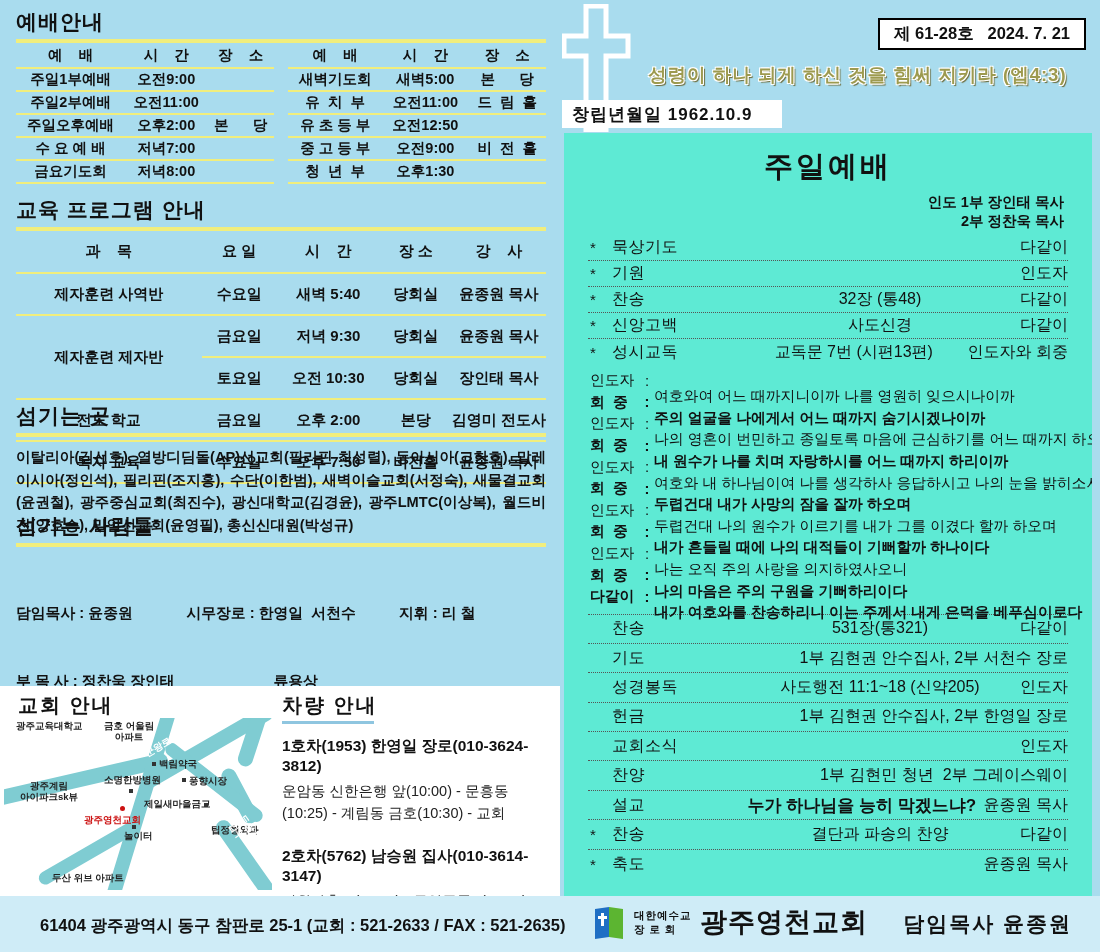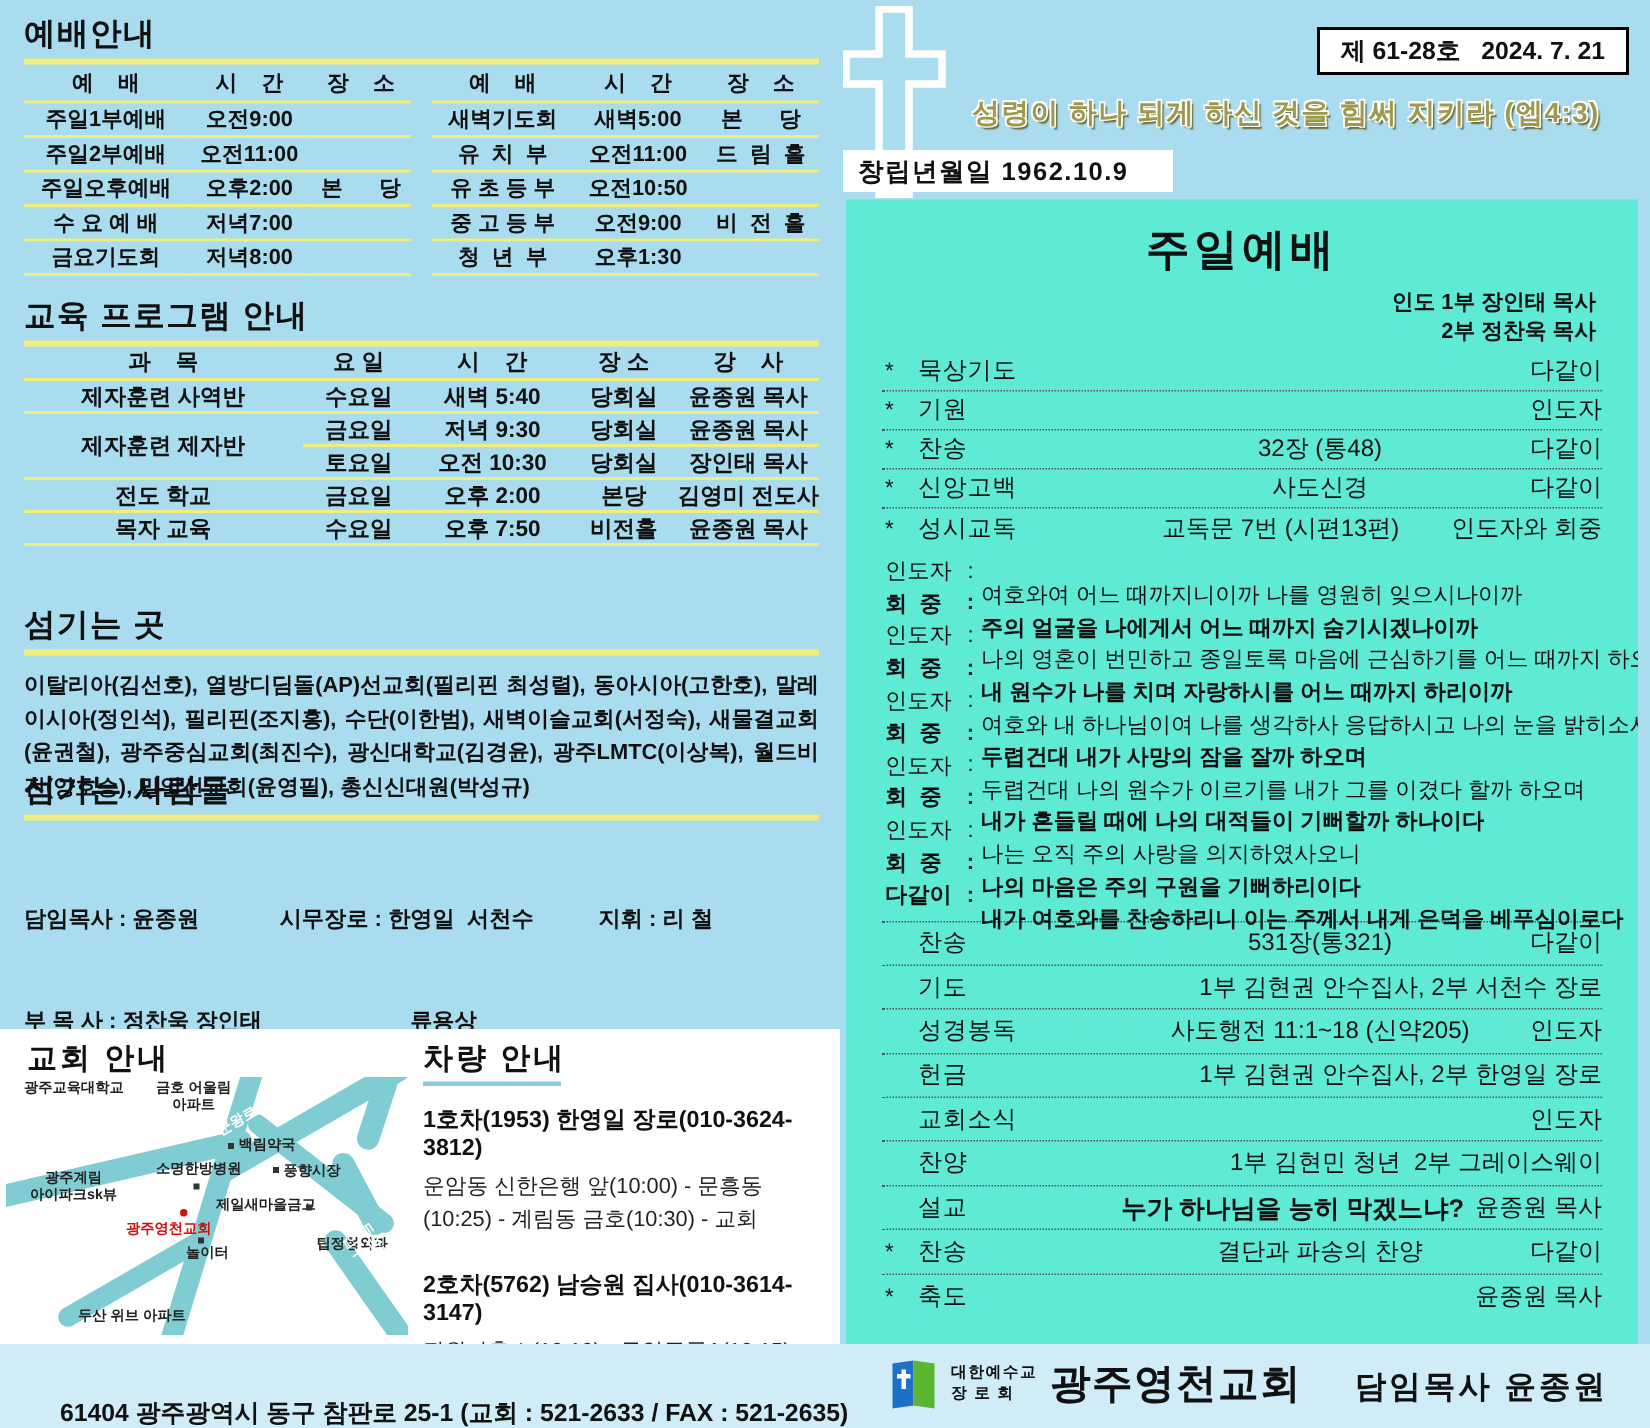--- a/index.html
+++ b/index.html
@@ -12,21 +12,21 @@
 
   
   .lsec{position:absolute;left:16px;width:530px;}
   .ltitle{font-size:21px;font-weight:700;letter-spacing:1px;}
   .yline{height:4px;background:var(--yellow);margin-top:3px;}
   .ytab{width:100%;border-collapse:collapse;white-space:pre;}
   .ytab td,.ytab th{font-size:14.5px;font-weight:700;border-bottom:2.5px solid var(--yellow);height:23px;text-align:center;vertical-align:middle;}
   .ytab th{height:25px;}
   .wflex{display:flex;gap:14px;}
   .wflex table{flex:1;}
-  .edu td,.edu th{height:22px;font-size:15px;}
+  .edu td,.edu th{height:42px;font-size:15px;}
   .placespara{font-size:14.6px;font-weight:700;line-height:22.5px;margin-top:9px;text-align:justify;}
   .pplcols{display:flex;margin-top:10px;}
   .pplcol{font-size:14.8px;font-weight:700;line-height:22.5px;white-space:pre;}
   .pplcol .ind1{padding-left:74px;}
   .pplcol .ind2{padding-left:87px;}
   .pplcol .ind3{padding-left:50px;}
   #white-lower{position:absolute;left:0;top:686px;width:560px;height:210px;background:#ffffff;}
   .vtitle{font-size:20px;font-weight:700;letter-spacing:2px;}
   .bluline{height:3px;background:#8fc6e0;width:92px;margin-top:2px;}
   .busname{font-size:15.5px;font-weight:700;margin-top:12px;}
@@ -36,21 +36,21 @@
   #map{position:absolute;left:4px;top:32px;width:268px;height:172px;overflow:hidden;background:#fff;}
   .road{position:absolute;background:var(--road);border-radius:8px;}
   .mlabel{position:absolute;font-size:9.5px;font-weight:700;white-space:pre-line;line-height:11px;color:#222;}
   .mdot{position:absolute;width:4px;height:4px;background:#333;}
   .mdot.red{background:var(--red);width:5px;height:5px;border-radius:50%;}
   .mlabel.red{color:var(--red);}
   .roadlabel{position:absolute;font-size:9.5px;font-weight:700;color:#fff;}
 
   
   #footer-band{position:absolute;left:0;top:896px;width:1100px;height:56px;background:var(--band);}
-  #addr{position:absolute;left:40px;top:19px;font-size:16.5px;font-weight:700;margin-top:16px;}
+  #addr{position:absolute;left:40px;top:19px;font-size:16.5px;font-weight:700;}
   #logo{position:absolute;left:592px;top:8px;width:36px;height:38px;}
   .logo-l{position:absolute;left:3px;top:4px;width:14px;height:30px;background:#1f6fc4;transform:skewY(-8deg);}
   .logo-r{position:absolute;left:17px;top:4px;width:14px;height:30px;background:#5cb531;transform:skewY(8deg);}
   .logo-cross-v{position:absolute;left:9px;top:9px;width:3px;height:13px;background:#fff;}
   .logo-cross-h{position:absolute;left:6px;top:12px;width:9px;height:3px;background:#fff;}
   #denom{position:absolute;left:634px;top:12px;font-size:10.5px;font-weight:700;line-height:14px;letter-spacing:1px;white-space:pre;}
   #churchname{position:absolute;left:700px;top:8px;font-size:27px;font-weight:700;letter-spacing:1px;}
   #pastorline{position:absolute;right:28px;top:14px;font-size:21px;font-weight:700;letter-spacing:2px;}
 
   
@@ -128,21 +128,21 @@
           <td>새벽5:00</td>
           <td>본      당</td>
         </tr>
         <tr>
           <td>유  치  부</td>
           <td>오전11:00</td>
           <td>드  림  홀</td>
         </tr>
         <tr>
           <td>유 초 등 부</td>
-          <td>오전10:50</td>
+          <td>오전12:50</td>
           <td></td>
         </tr>
         <tr>
           <td>중 고 등 부</td>
           <td>오전9:00</td>
           <td>비  전  홀</td>
         </tr>
         <tr>
           <td>청  년  부</td>
           <td>오후1:30</td>

